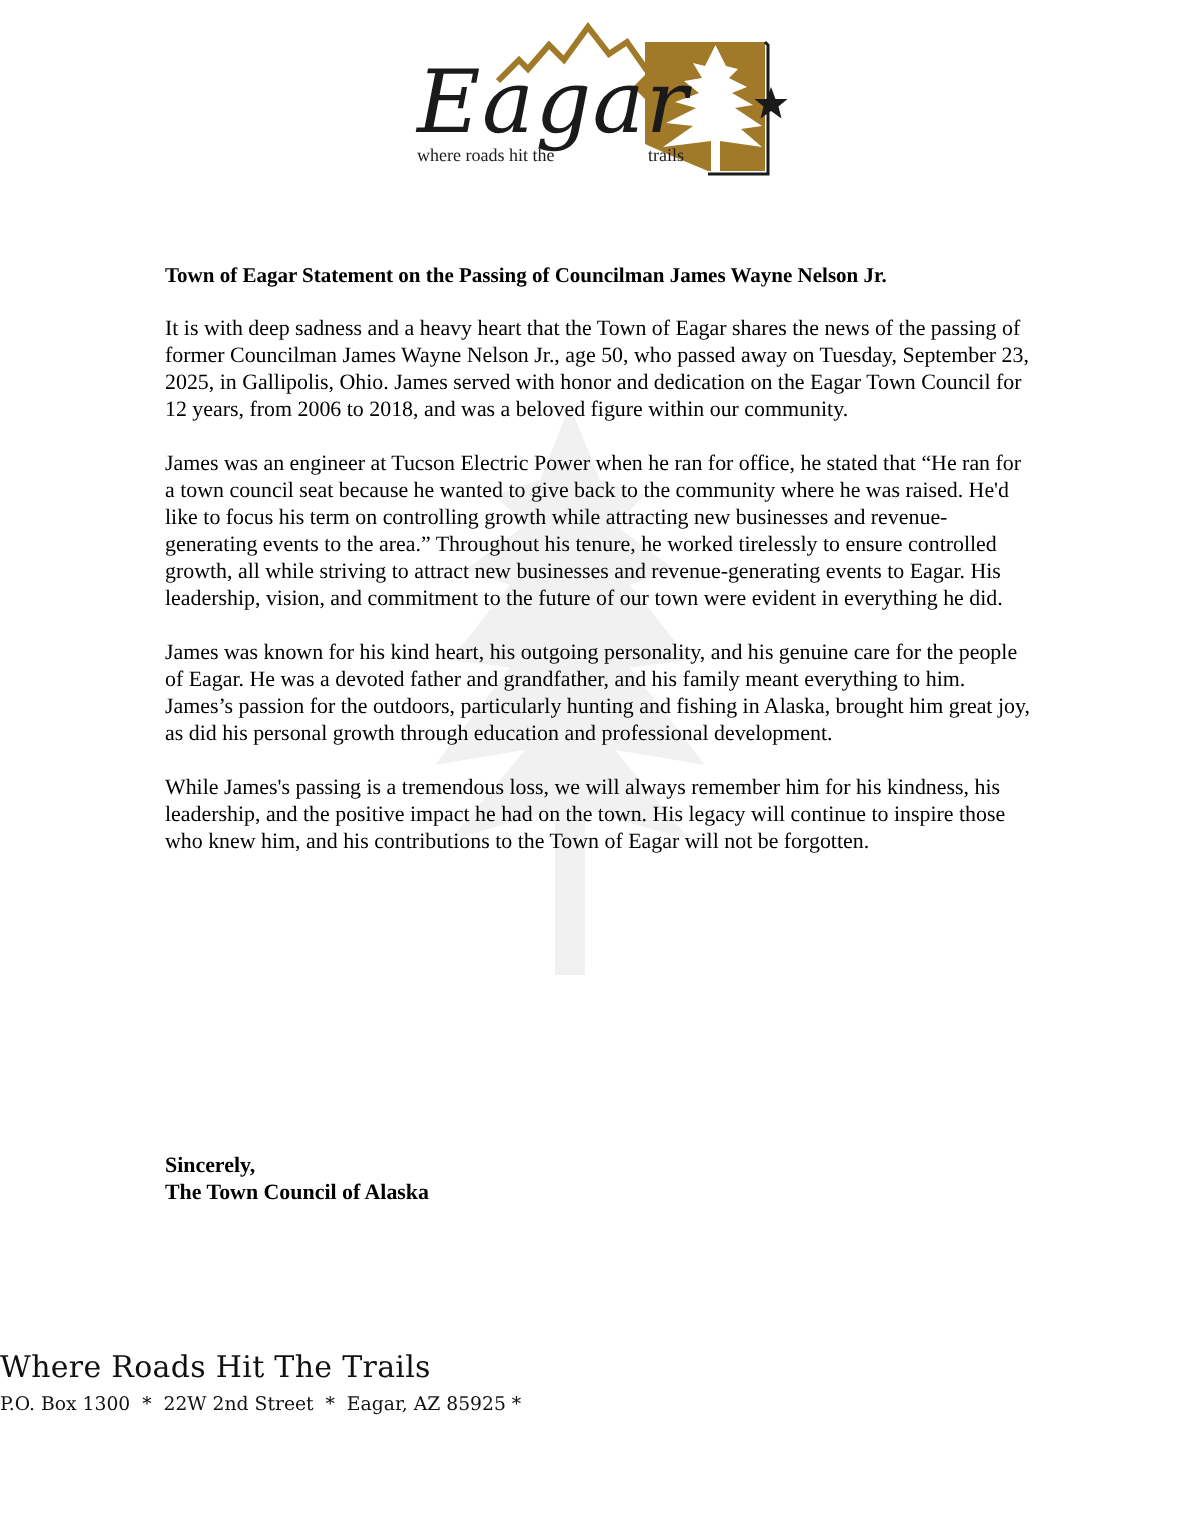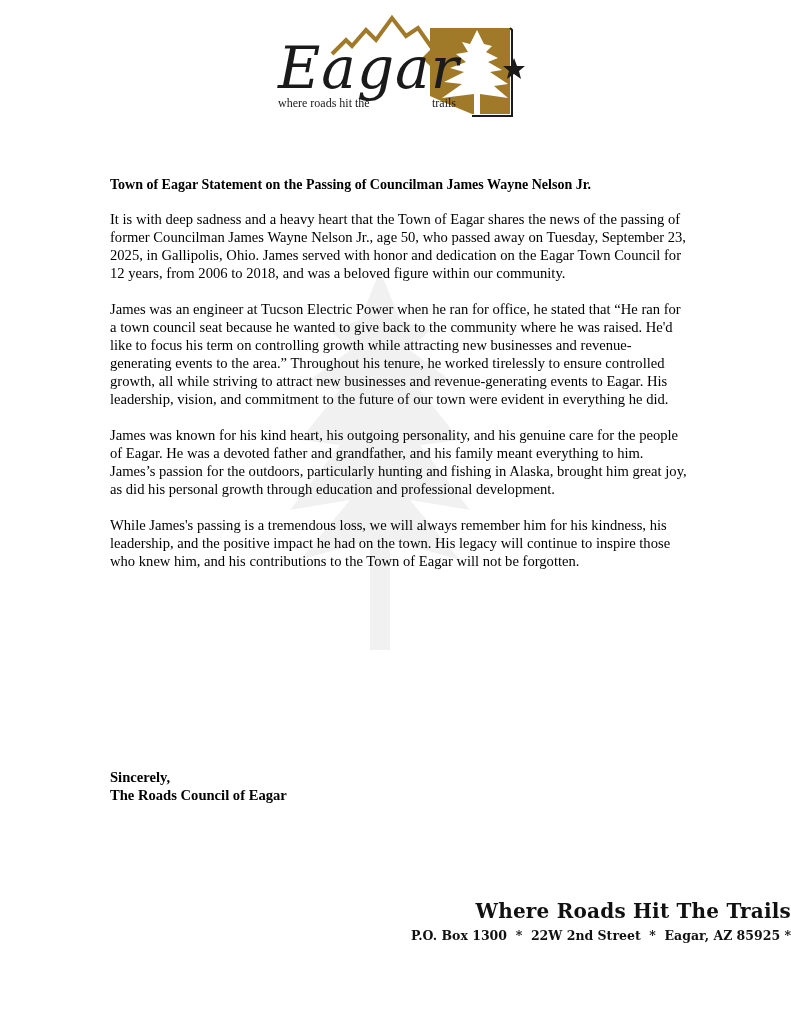--- a/index.html
+++ b/index.html
@@ -3,21 +3,21 @@
 <meta charset="utf-8">
 <style>
   html, body { margin: 0; padding: 0; background: #ffffff; }
   body { width: 791px; height: 1024px; position: relative; overflow: hidden; font-family: "Liberation Serif", serif; color: #000; }
   .logo { position: absolute; left: 272px; top: 6px; width: 256px; height: 124px; }
   .watermark { position: absolute; left: 280px; top: 270px; width: 200px; height: 380px; opacity: 0.05; }
   .content { position: absolute; left: 110px; top: 176px; width: 580px; }
   .title { font-weight: bold; font-size: 14px; line-height: 18px; margin: 0 0 4px 0; }
   .para { font-size: 14.6px; line-height: 18px; margin: 16px 0 18px 0; }
   .closing { position: absolute; left: 110px; top: 768px; font-size: 14.6px; line-height: 18px; font-weight: bold; }
-  .footer { position: absolute; left: 0; right: 0; top: 898px; text-align: right; font-weight: bold; }
+  .footer { position: absolute; left: 0; right: 0; top: 898px; text-align: left; }
   .footer .tagline { font-size: 20px; line-height: 26px; font-family: "DejaVu Serif", serif; color: #111; letter-spacing: 0.2px; }
   .footer .addr { font-size: 12.5px; line-height: 16px; margin-top: 4px; font-family: "DejaVu Serif", serif; color: #111; }
 </style>
 </head>
 <body>
 
 <div class="logo">
   <svg width="256" height="124" viewBox="0 0 256 124">
 
     <path d="M158 22 L238 22 L238 108 L200 108 L176 98 L158 90 L158 60 L150 52 L158 44 Z" fill="#a07a28"></path>
@@ -44,19 +44,19 @@
 <div class="content">
   <div class="title">Town of Eagar Statement on the Passing of Councilman James Wayne Nelson Jr.</div>
   <p class="para">It is with deep sadness and a heavy heart that the Town of Eagar shares the news of the passing of former Councilman James Wayne Nelson Jr., age 50, who passed away on Tuesday, September 23, 2025, in Gallipolis, Ohio. James served with honor and dedication on the Eagar Town Council for 12 years, from 2006 to 2018, and was a beloved figure within our community.</p>
   <p class="para">James was an engineer at Tucson Electric Power when he ran for office, he stated that “He ran for a town council seat because he wanted to give back to the community where he was raised. He'd like to focus his term on controlling growth while attracting new businesses and revenue-generating events to the area.” Throughout his tenure, he worked tirelessly to ensure controlled growth, all while striving to attract new businesses and revenue-generating events to Eagar. His leadership, vision, and commitment to the future of our town were evident in everything he did.</p>
   <p class="para">James was known for his kind heart, his outgoing personality, and his genuine care for the people of Eagar. He was a devoted father and grandfather, and his family meant everything to him. James’s passion for the outdoors, particularly hunting and fishing in Alaska, brought him great joy, as did his personal growth through education and professional development.</p>
   <p class="para">While James's passing is a tremendous loss, we will always remember him for his kindness, his leadership, and the positive impact he had on the town. His legacy will continue to inspire those who knew him, and his contributions to the Town of Eagar will not be forgotten.</p>
 </div>
 
 <div class="closing">
   <div>Sincerely,</div>
-  <div>The Roads Council of Eagar</div>
+  <div>The Town Council of Alaska</div>
 </div>
 
 <div class="footer">
   <div class="tagline">Where Roads Hit The Trails</div>
-  <div class="addr" style="white-space: pre; padding-left: 12px;">P.O. Box 1300  *  22W 2nd Street  *  Eagar, AZ 85925 *</div>
+  <div class="addr" style="white-space: pre;">P.O. Box 1300  *  22W 2nd Street  *  Eagar, AZ 85925 *</div>
 </div>
 
 </body></html>

